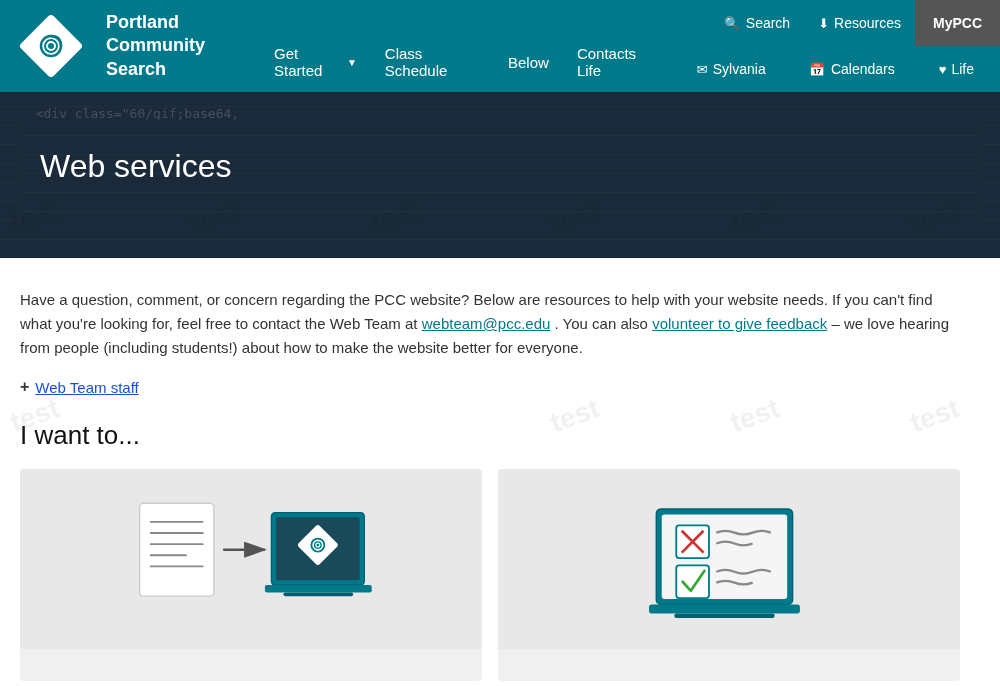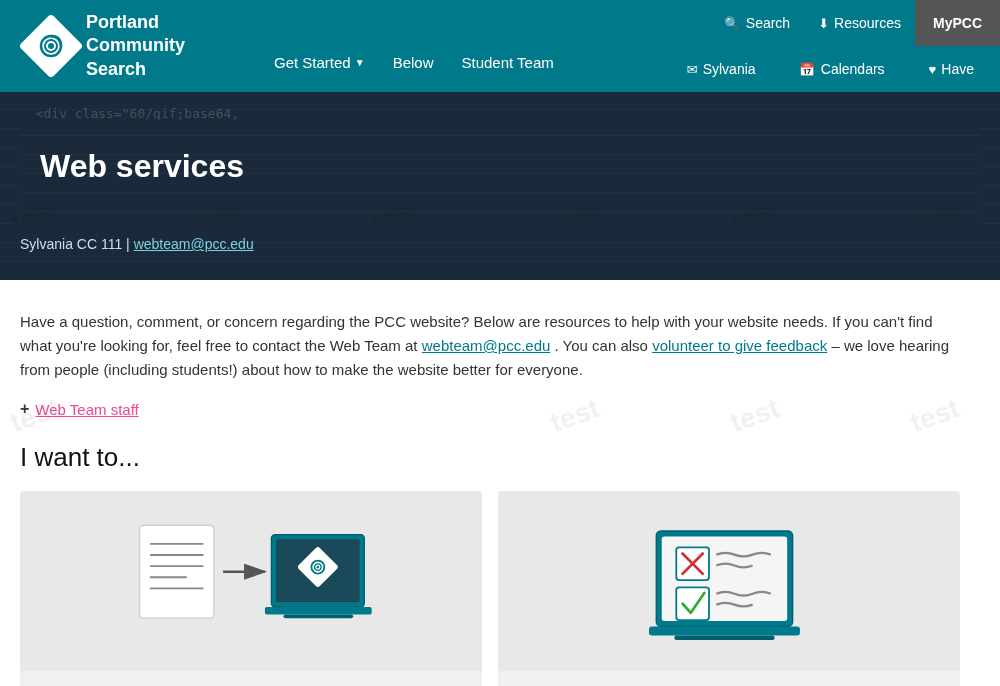--- a/index.html
+++ b/index.html
@@ -9,21 +9,21 @@
     .top-nav {
       background: #007a8a;
       display: flex;
       align-items: stretch;
       height: 92px;
     }
     .logo-area {
       display: flex;
       align-items: center;
       padding: 10px 20px;
-      gap: 4px;
+      gap: 24px;
       min-width: 260px;
     }
     .logo-diamond {
       width: 62px;
       height: 62px;
       flex-shrink: 0;
     }
     .logo-text {
       color: #fff;
       font-size: 18px;
@@ -107,21 +107,21 @@
       font-size: 13px;
       color: rgba(255,255,255,0.18);
       padding: 10px 20px;
       line-height: 1.8;
       overflow: hidden;
       white-space: pre;
     }
     .hero h1 {
       color: #fff;
       font-size: 32px;
-      font-weight: bold;
+      font-weight: normal;
       position: relative;
       z-index: 1;
     }
     .hero-sub {
       color: #cde;
       font-size: 14px;
       margin-top: 6px;
       position: relative;
       z-index: 1;
     }
@@ -144,21 +144,21 @@
       color: #007a8a;
     }
     .web-team-link {
       display: flex;
       align-items: center;
       gap: 6px;
       font-size: 15px;
       margin-bottom: 24px;
     }
     .web-team-link a {
-      color: #ec4899;
+      color: #1d4ed8;
       text-decoration: underline;
       font-weight: 500;
     }
     .plus-icon {
       font-size: 16px;
       color: #333;
       font-weight: bold;
     }
 
     
@@ -241,22 +241,23 @@
       <span>Community</span><br>
       <span>Search</span>
     </div>
   </div>
 
   <div class="main-nav">
     <a href="#">
       <span>Get Started</span>
       <span class="dropdown-arrow">▼</span>
     </a>
+    <a href="#">Class Schedule</a>
     <a href="#">Below</a>
-    <a href="#">Student Team</a>
+    <a href="#">Contacts Life</a>
   </div>
 
   <div class="top-right">
     <div class="top-right-row1">
       <a href="#" class="top-right-btn">
         <span class="icon-small">🔍</span>
         <span>Search</span>
       </a>
       <a href="#" class="top-right-btn">
         <span class="icon-small">⬇</span>
@@ -268,38 +269,33 @@
       <a href="#" class="top-right-btn">
         <span class="icon-small">✉</span>
         <span>Sylvania</span>
       </a>
       <a href="#" class="top-right-btn">
         <span class="icon-small">📅</span>
         <span>Calendars</span>
       </a>
       <a href="#" class="top-right-btn">
         <span class="icon-small">♥</span>
-        <span>Have</span>
+        <span>Life</span>
       </a>
     </div>
   </div>
 </nav>
 
 <div class="hero">
   <div class="hero-code-overlay">  &lt;div class="60/gif;base64,
       class="container"&gt;
       class="carousel-caption"
    &lt;One more for good measure
       ras justo odi</div>
   <h1 class="hero h1">Web services</h1>
-  <div class="hero-sub">
-    <span>Sylvania CC 111</span>
-    <span> | </span>
-    <a href="mailto:webteam@pcc.edu">webteam@pcc.edu</a>
-  </div>
 </div>
 
 <div class="content">
 
   <p class="intro-text">
     <span>Have a question, comment, or concern regarding the PCC website? Below are resources to help with your website needs. If you can't find what you're looking for, feel free to contact the Web Team at</span>
     <a href="mailto:webteam@pcc.edu">webteam@pcc.edu</a>
     <span>. You can also</span>
     <a href="#">volunteer to give feedback</a>
     <span> </span>

